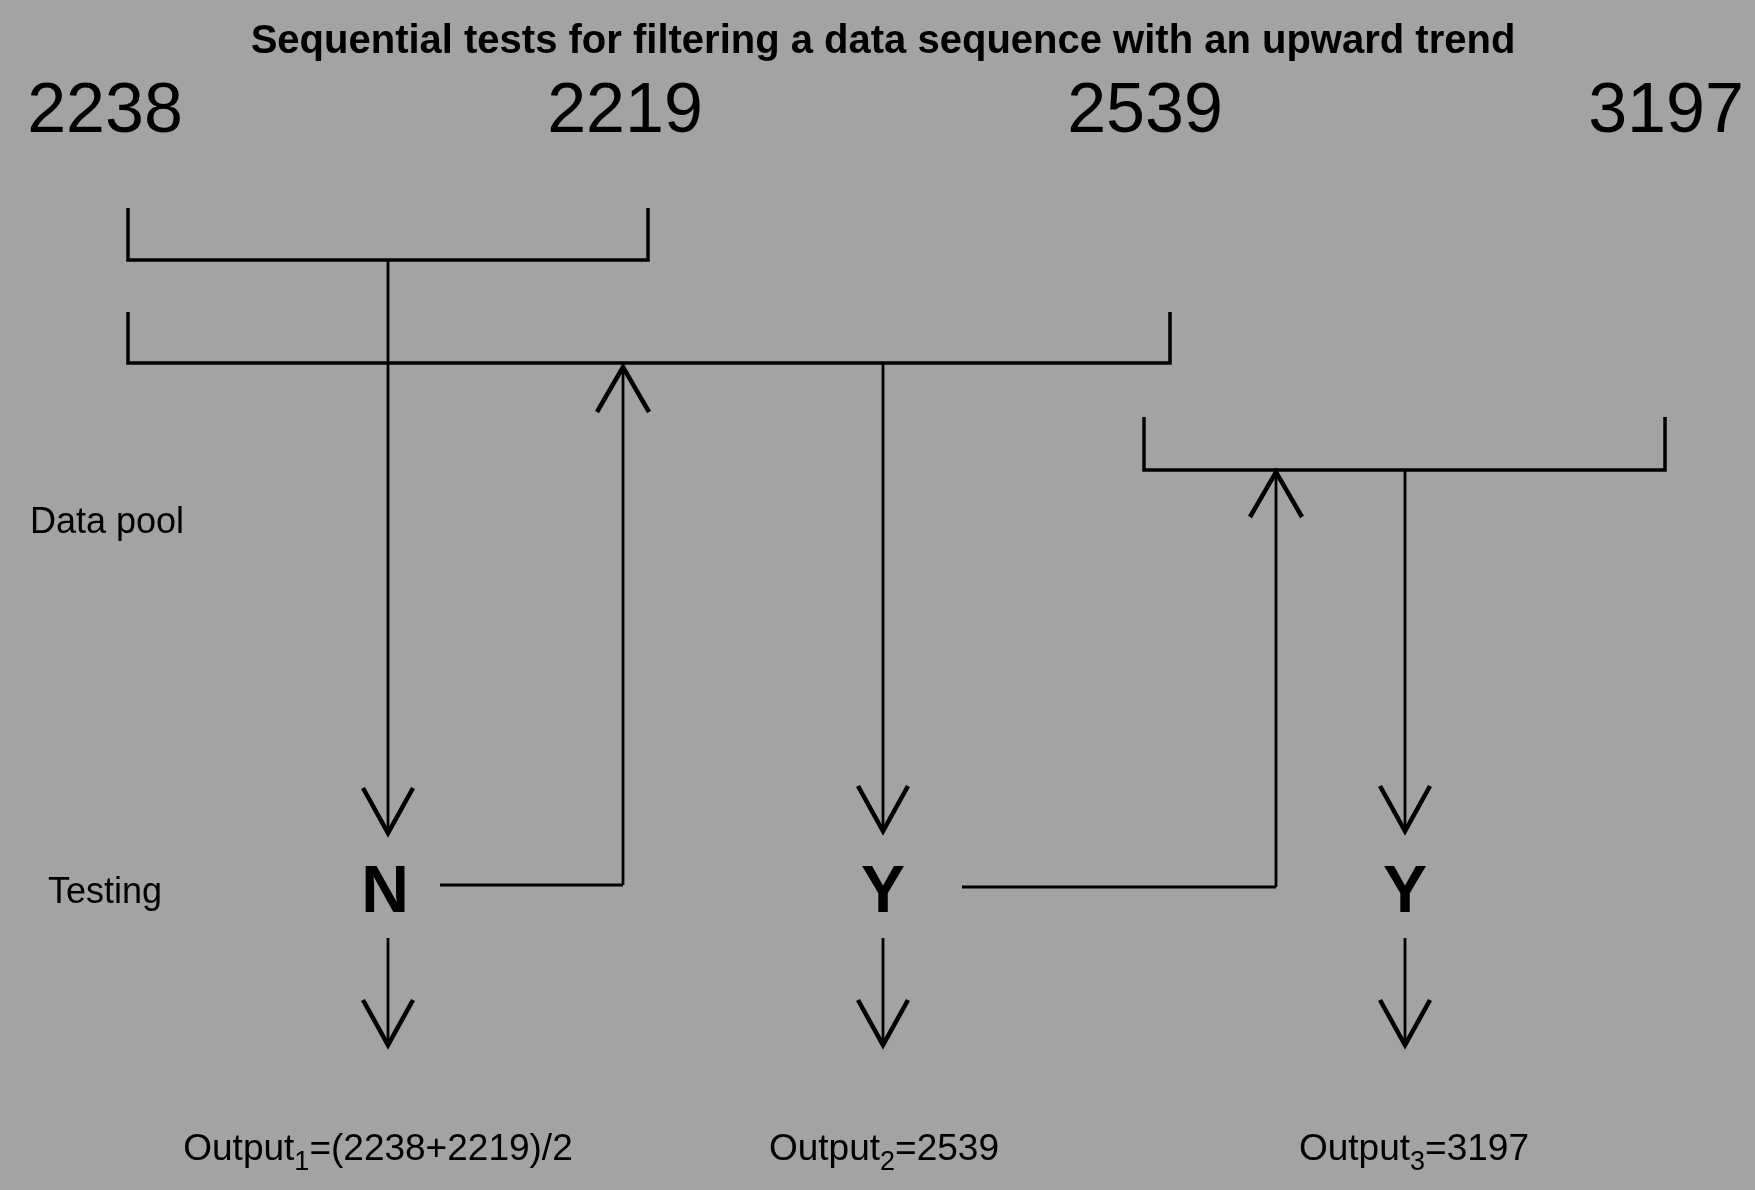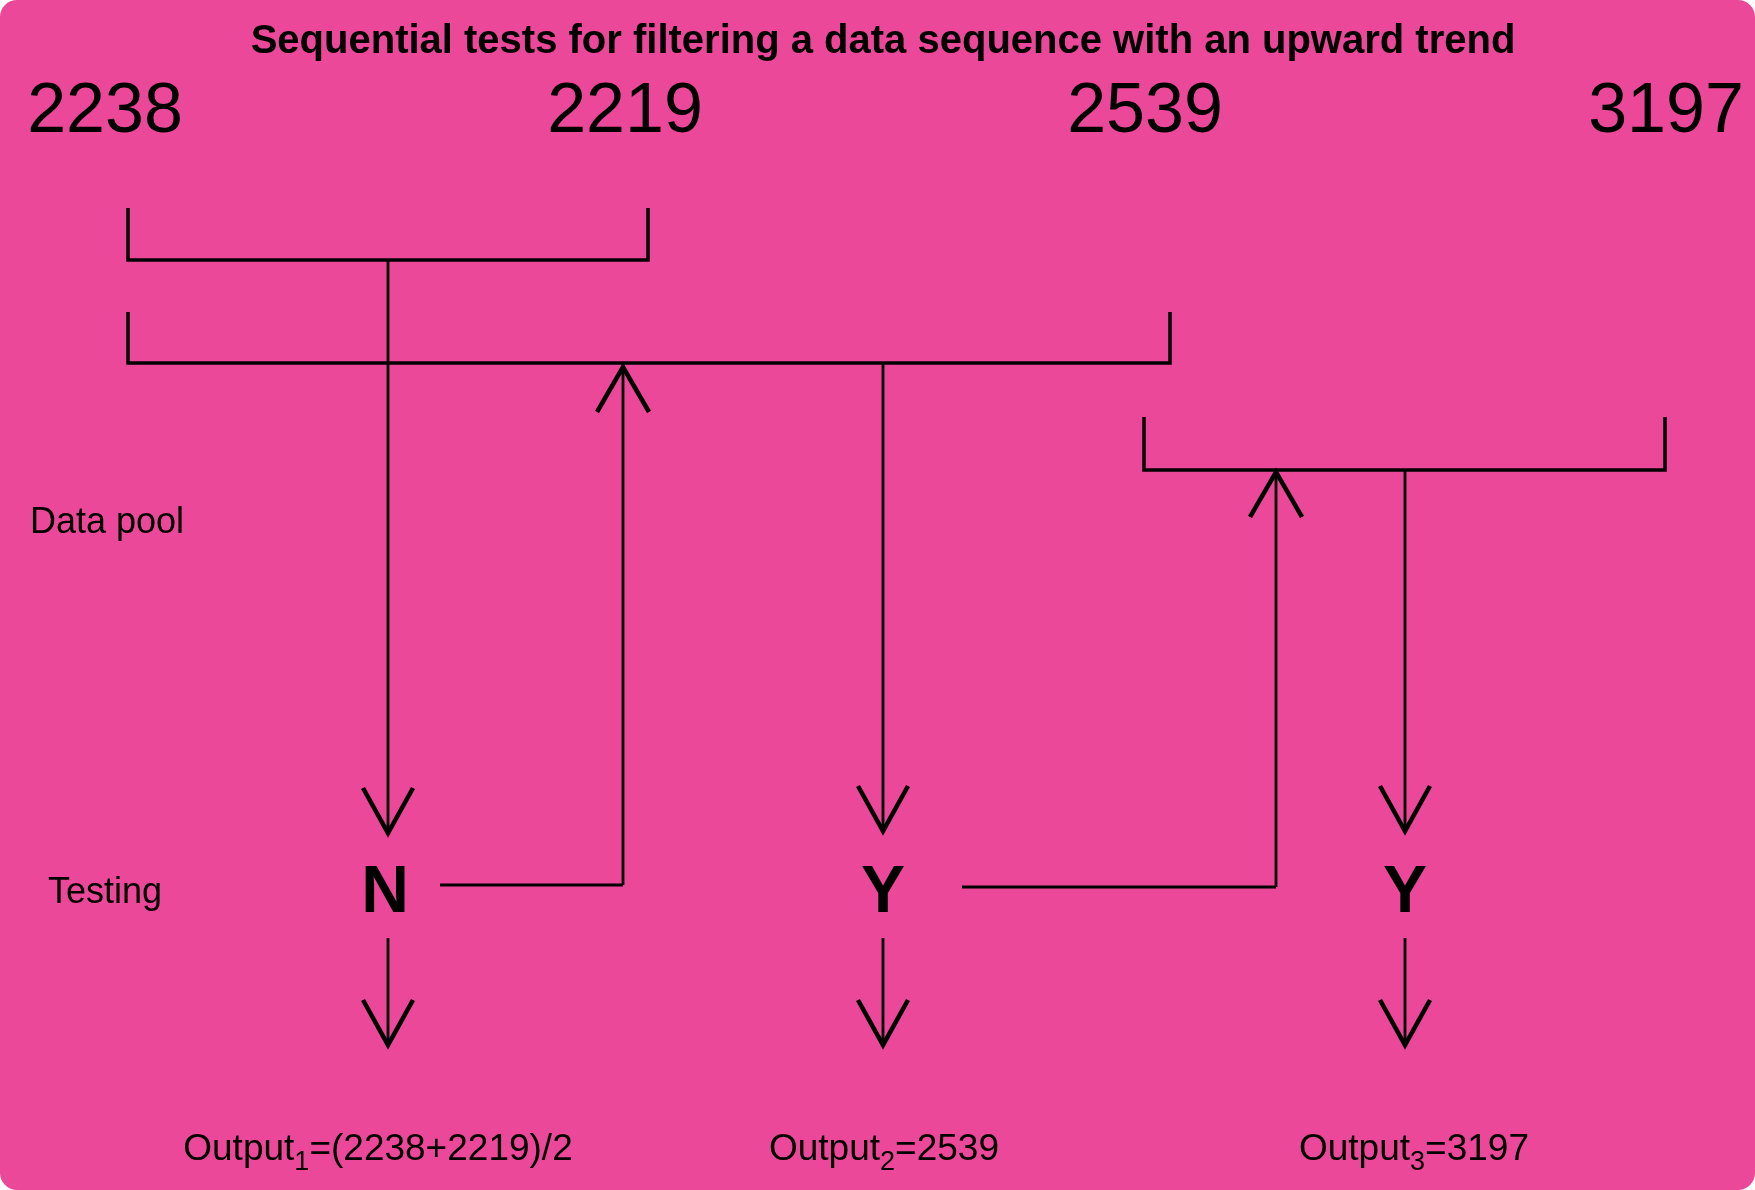--- a/index.html
+++ b/index.html
@@ -3,24 +3,23 @@
 <meta charset="utf-8">
 <style>
   html, body {
     margin: 0;
     padding: 0;
     background: #ffffff;
   }
   .stage {
     width: 1755px;
     height: 1190px;
-    background: #ec4899;
+    background: #a3a3a3;
     position: relative;
     overflow: hidden;
-    border-radius: 17px;
   }
   svg { display: block; }
   text {
     font-family: "Liberation Sans", "DejaVu Sans", sans-serif;
     fill: #000000;
   }
   .title      { font-size: 40px; font-weight: bold; }
   .num        { font-size: 70px; font-weight: normal; }
   .rowlabel   { font-size: 36px; }
   .testletter { font-size: 66px; font-weight: bold; }

